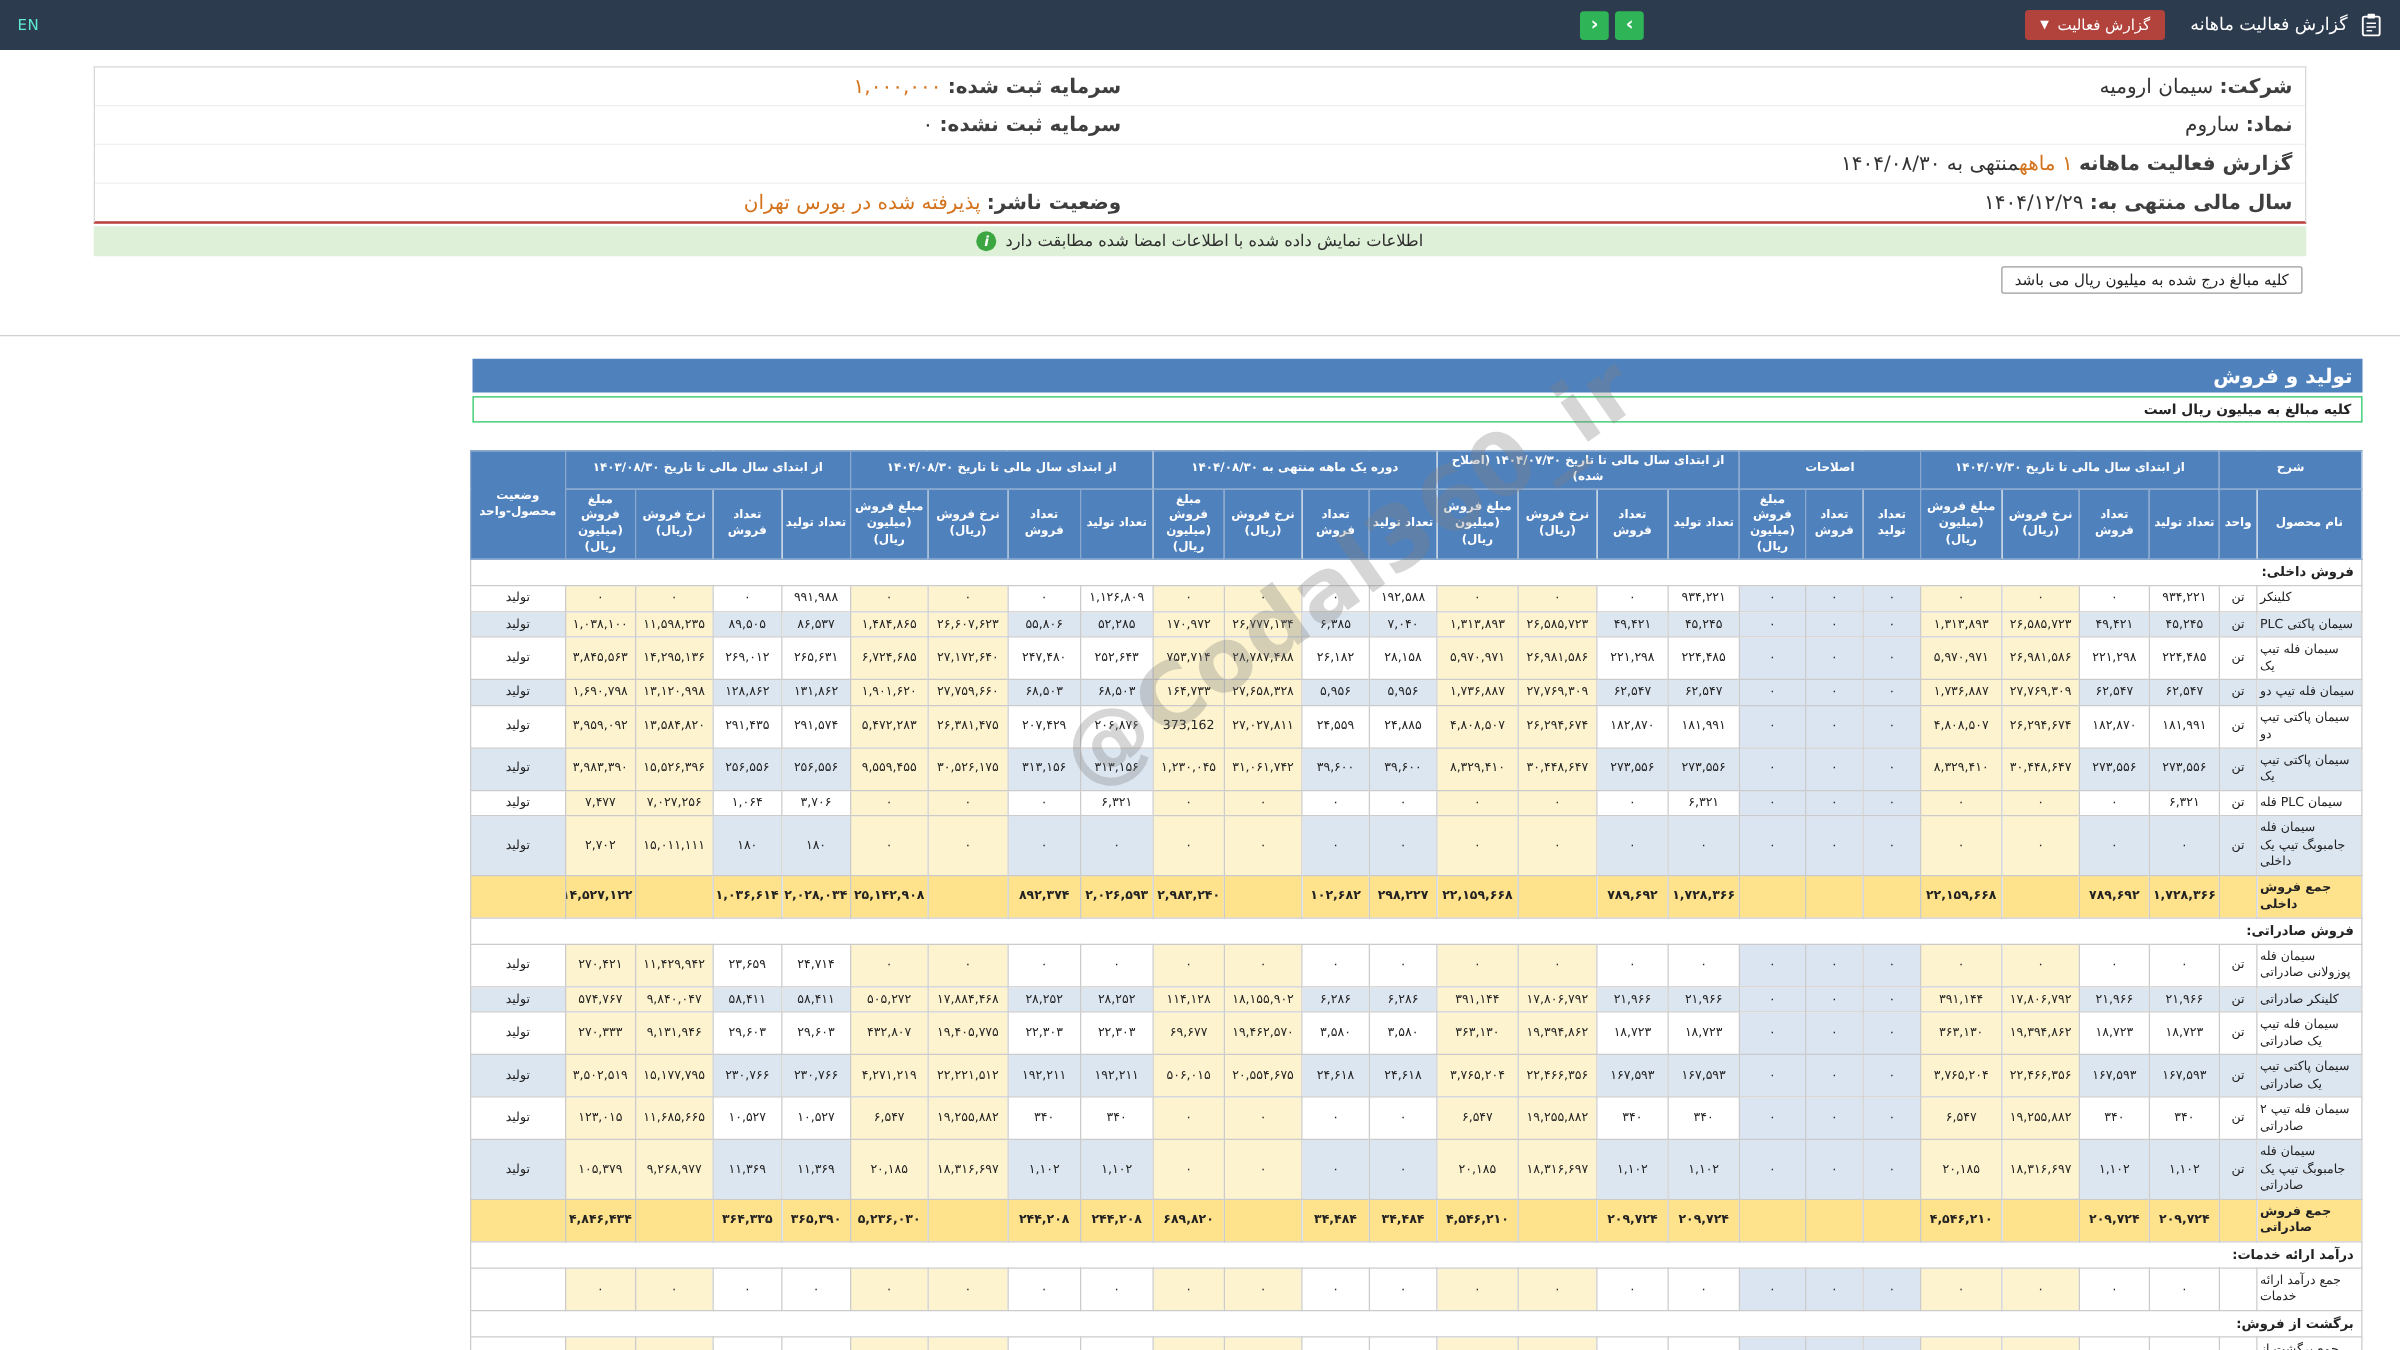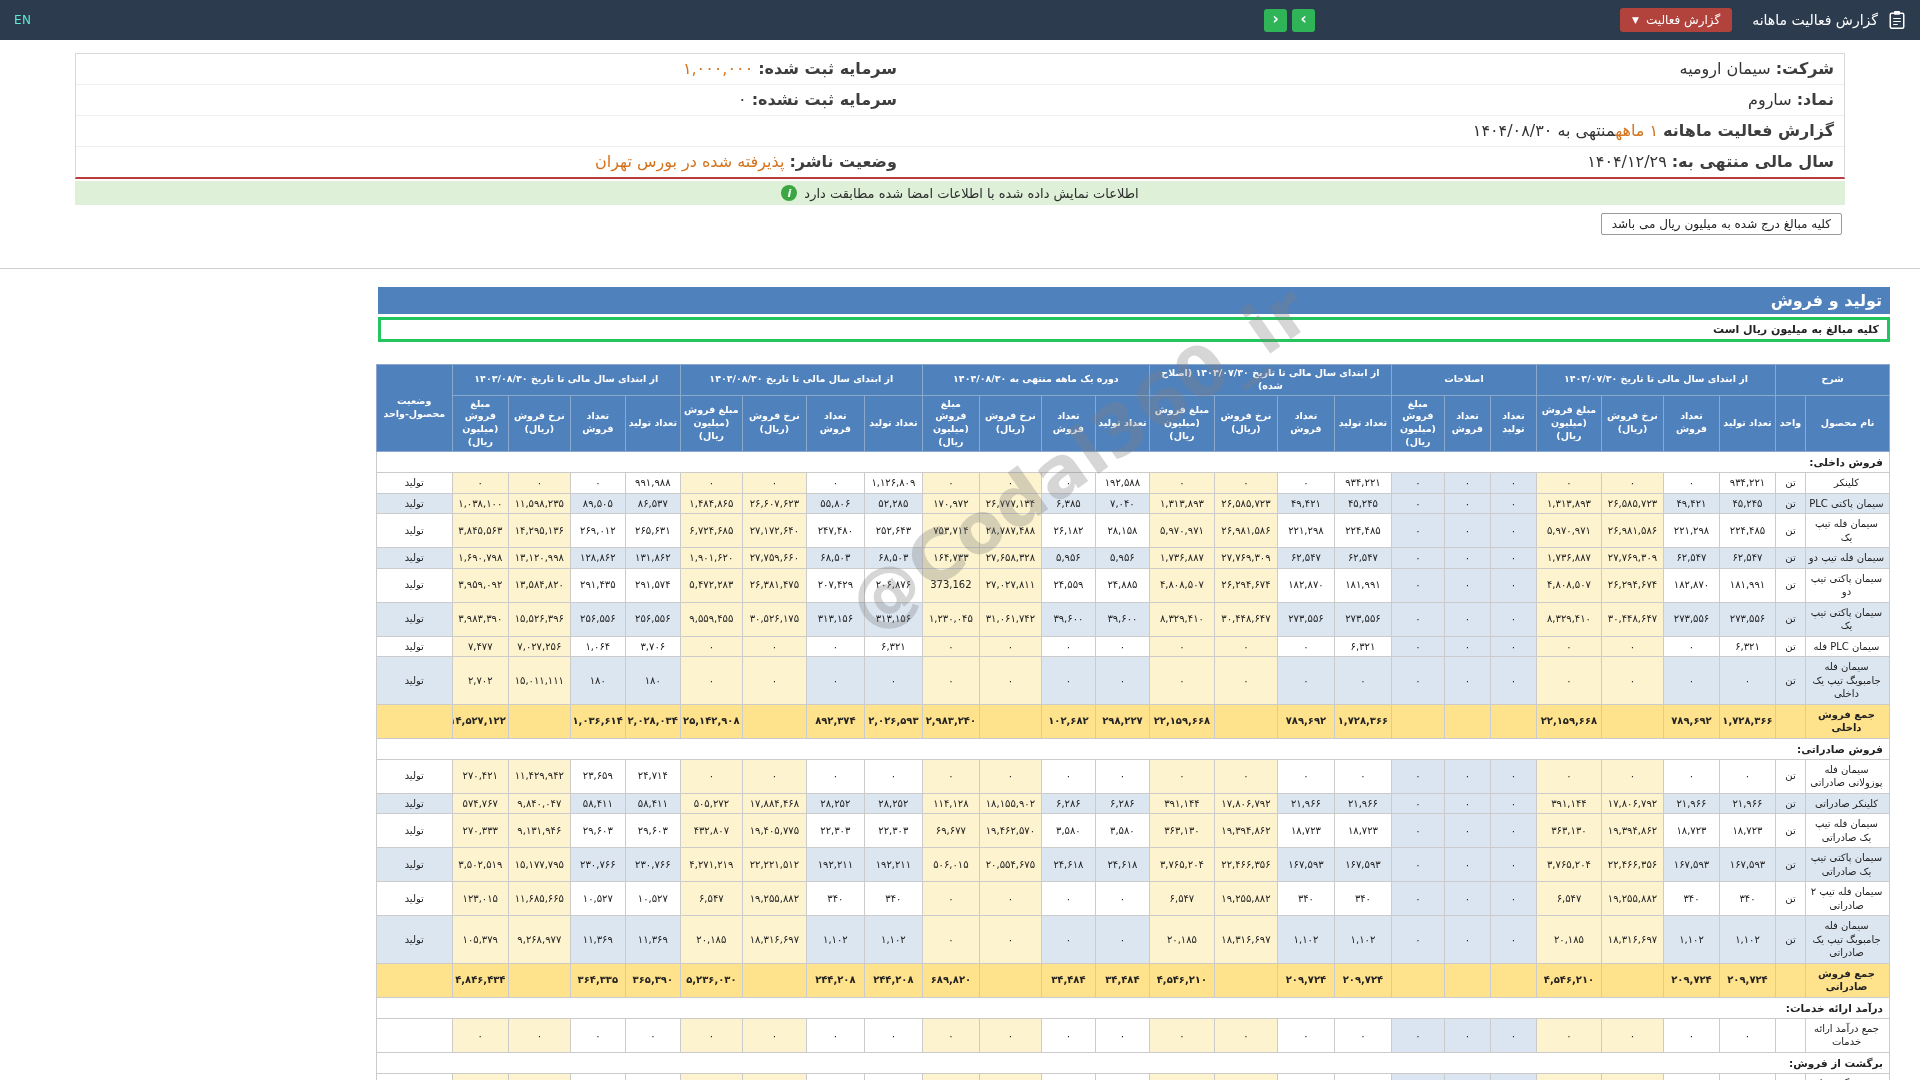--- a/index.html
+++ b/index.html
@@ -36,26 +36,26 @@
   
   .banner{margin:2px 75px 0;background:var(--banner-bg,#dff0d8);padding:4px 8px;display:flex;align-items:center;justify-content:center;gap:7px;font-size:13px;color:#2d2d2d}
   .info-icon{width:16px;height:16px;border-radius:50%;background:var(--banner-icon,#3ba642);color:#fff;font-size:11px;font-weight:bold;font-style:italic;display:flex;align-items:center;justify-content:center;flex:0 0 16px}
   
   .note-row{display:flex;justify-content:flex-start;padding:8px 78px 0}
   .note-chip{border:1px solid #9a9a9a;background:#fff;border-radius:2px;padding:3px 10px;font-size:12px;color:#222}
   .divider{border-top:1px solid #cfcfcf;margin-top:33px}
   
   .content{width:1512px;margin:18px 30px 0;position:relative}
   .section-bar{background:var(--header-blue,#4f81bd);color:#fff;font-weight:bold;font-size:16px;padding:4px 8px}
-  .section-note{border:3px solid #22c55e;margin-top:3px;background:#fff;font-weight:bold;font-size:11px;padding:3px 8px;color:#222}
+  .section-note{border:1px solid #22c55e;margin-top:3px;background:#fff;font-weight:bold;font-size:11px;padding:3px 8px;color:#222}
   table.data-table{border-collapse:collapse;table-layout:fixed;width:100%;margin-top:22px}
   .data-table th{background:var(--header-blue,#4f81bd);color:#fff;font-weight:bold;font-size:9.5px;
     border:1px solid #8aa9cd;padding:2px;text-align:center;line-height:1.35;overflow:hidden}
   .data-table td{border:1px solid #cbcbcb;font-size:10px;padding:3px 2px;text-align:center;line-height:1.35;color:#222;overflow:hidden;background:#fff}
-  td.name-cell{text-align:center;padding-right:4px}
+  td.name-cell{text-align:left;padding-right:4px}
   td.hl{background:var(--hl-bg,#fdf3cf)}
   td.adj{background:var(--adj-bg,#dbe5f1)}
   tr.alt td{background:var(--row-alt,#dce6f1)}
   tr.alt td.hl{background:var(--hl-bg,#fdf3cf)}
   tr.alt td.adj{background:var(--adj-bg,#dbe5f1)}
   tr.total td{background:var(--total-bg,#ffe28c);font-weight:bold}
   tr.total td.hl,tr.total td.adj{background:var(--total-bg,#ffe28c)}
   td.section-cell{text-align:right;font-weight:bold;background:#fff;padding:3px 6px;font-size:10.5px}
   .watermark{position:absolute;top:130px;left:430px;transform:rotate(-35deg);font-size:70px;font-weight:bold;
     color:rgba(128,128,128,.32);direction:ltr;unicode-bidi:embed;letter-spacing:1px;white-space:nowrap;pointer-events:none;z-index:5}

